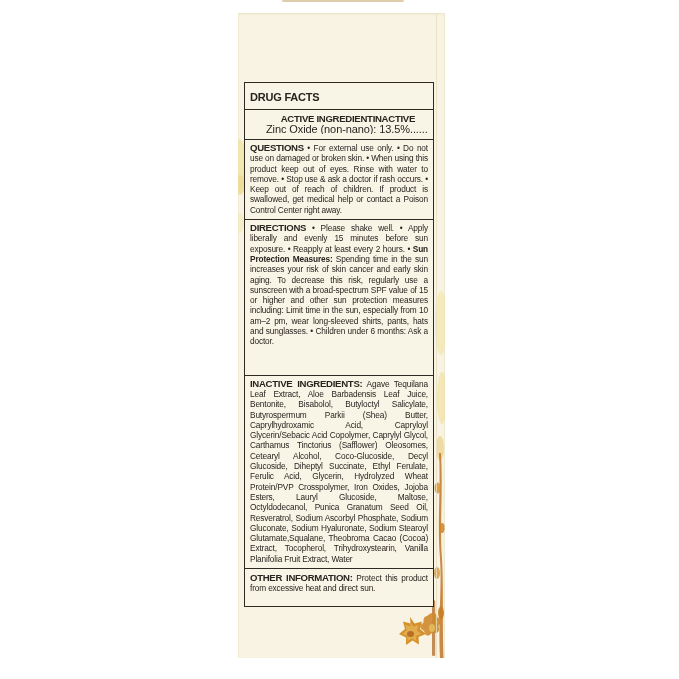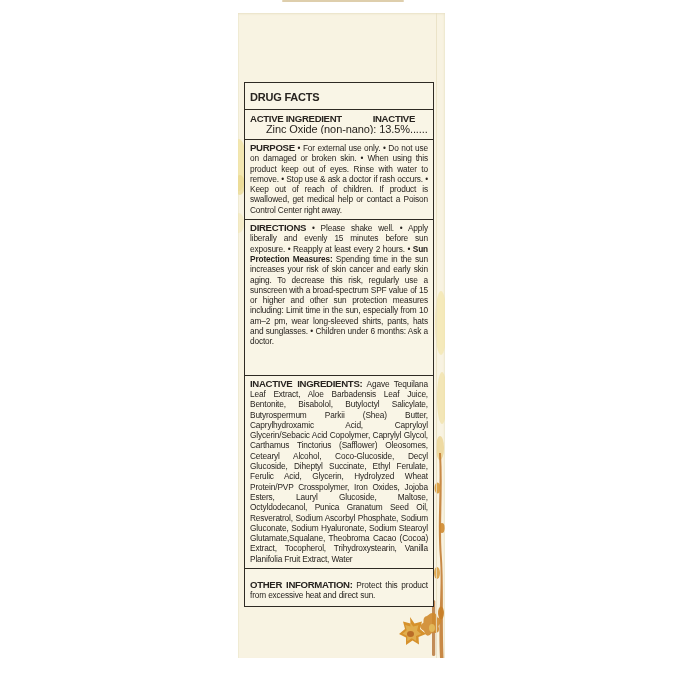--- a/index.html
+++ b/index.html
@@ -62,32 +62,32 @@
   .h {
     font-weight: bold;
     font-size: 9.6px;
     letter-spacing: -0.3px;
   }
   .hb { font-weight: bold; }
   .title-row { min-height: 21px; padding-top: 4px; }
   .title-row .h { font-size: 11px; letter-spacing: -0.2px; }
   .active-row { min-height: 30px; }
   .ai-head {
-    display: flex; justify-content: space-between;
+    display: flex; justify-content: flex-end;
     padding-right: 13px; line-height: 11px;
   }
   .ai-line {
     font-size: 11px; line-height: 10px; letter-spacing: -0.1px;
     white-space: nowrap; overflow: hidden; margin-left: 16px;
   }
   .sec-uses { min-height: 52px; }
   .sec-warnings { min-height: 72px; }
   .sec-directions { min-height: 122px; }
   .sec-inactive { min-height: 166px; margin-top: 24px; }
-  .sec-other { min-height: 38px; padding-top: 11px; }
+  .sec-other { min-height: 38px; padding-top: 4px; }
   .sec-questions { min-height: 17px; padding-top: 3px; padding-bottom: 3px; }
   .sec-questions p { font-weight: bold; font-size: 8.8px; letter-spacing: -0.2px; text-align: left; }
 </style>
 </head>
 <body>
 
 <div class="stage">
 
   <div class="top-sliver"></div>
 
@@ -131,21 +131,21 @@
         <div class="ai-head">
           <span class="h">ACTIVE INGREDIENT</span>
           <span class="h">INACTIVE</span>
         </div>
         <div class="ai-line">Zinc Oxide (non-nano): 13.5%..........Sunscreen</div>
       </div>
 
 
       <div class="sec sec-warnings">
         <p>
-          <span class="h">PURPOSE</span><span> • For external use only. • Do not use on damaged or broken skin. • When using this product keep out of eyes. Rinse with water to remove. • Stop use &amp; ask a doctor if rash occurs. • Keep out of reach of children. If product is swallowed, get medical help or contact a Poison Control Center right away.</span>
+          <span class="h">QUESTIONS</span><span> • For external use only. • Do not use on damaged or broken skin. • When using this product keep out of eyes. Rinse with water to remove. • Stop use &amp; ask a doctor if rash occurs. • Keep out of reach of children. If product is swallowed, get medical help or contact a Poison Control Center right away.</span>
         </p>
       </div>
 
       <div class="sec sec-directions">
         <p>
           <span class="h">DIRECTIONS</span><span> • Please shake well. • Apply liberally and evenly 15 minutes before sun exposure. • Reapply at least every 2 hours. • </span><span class="hb">Sun Protection Measures:</span><span> Spending time in the sun increases your risk of skin cancer and early skin aging. To decrease this risk, regularly use a sunscreen with a broad-spectrum SPF value of 15 or higher and other sun protection measures including: Limit time in the sun, especially from 10 am–2 pm, wear long-sleeved shirts, pants, hats and sunglasses. • Children under 6 months: Ask a doctor.</span>
         </p>
       </div>
 
       <div class="sec sec-inactive">

